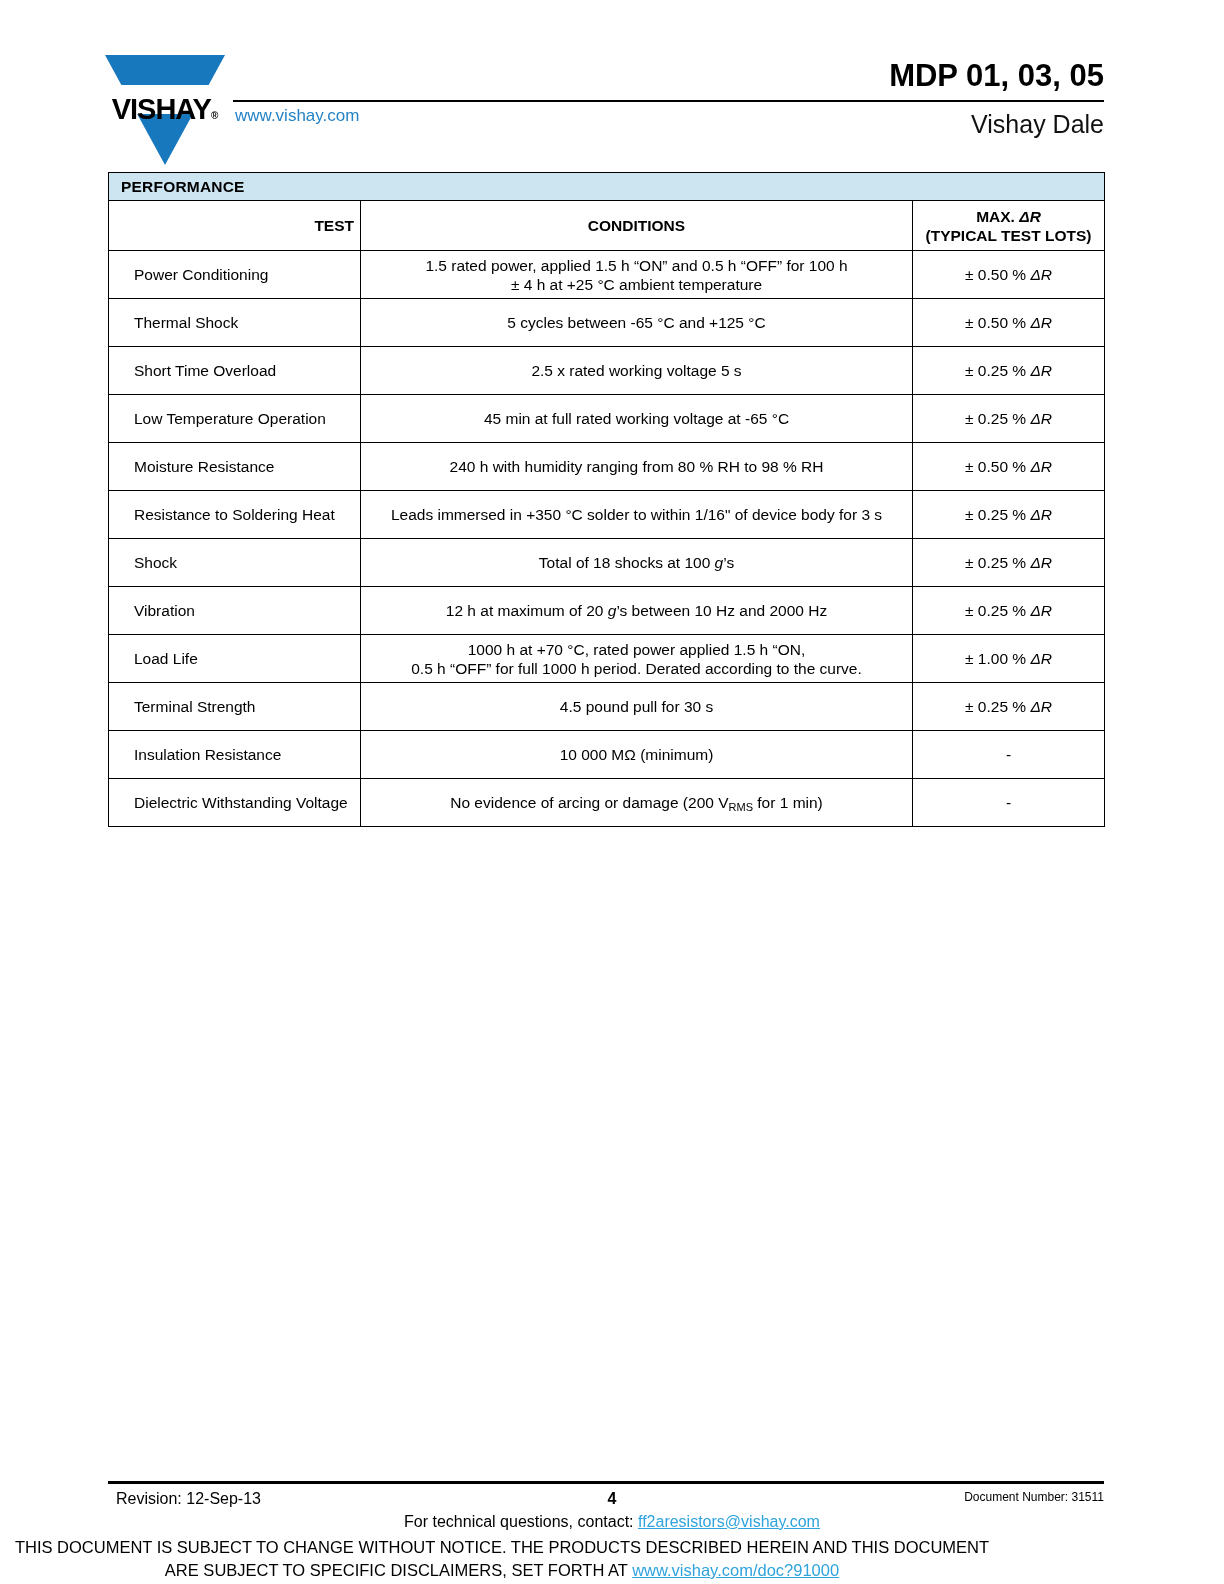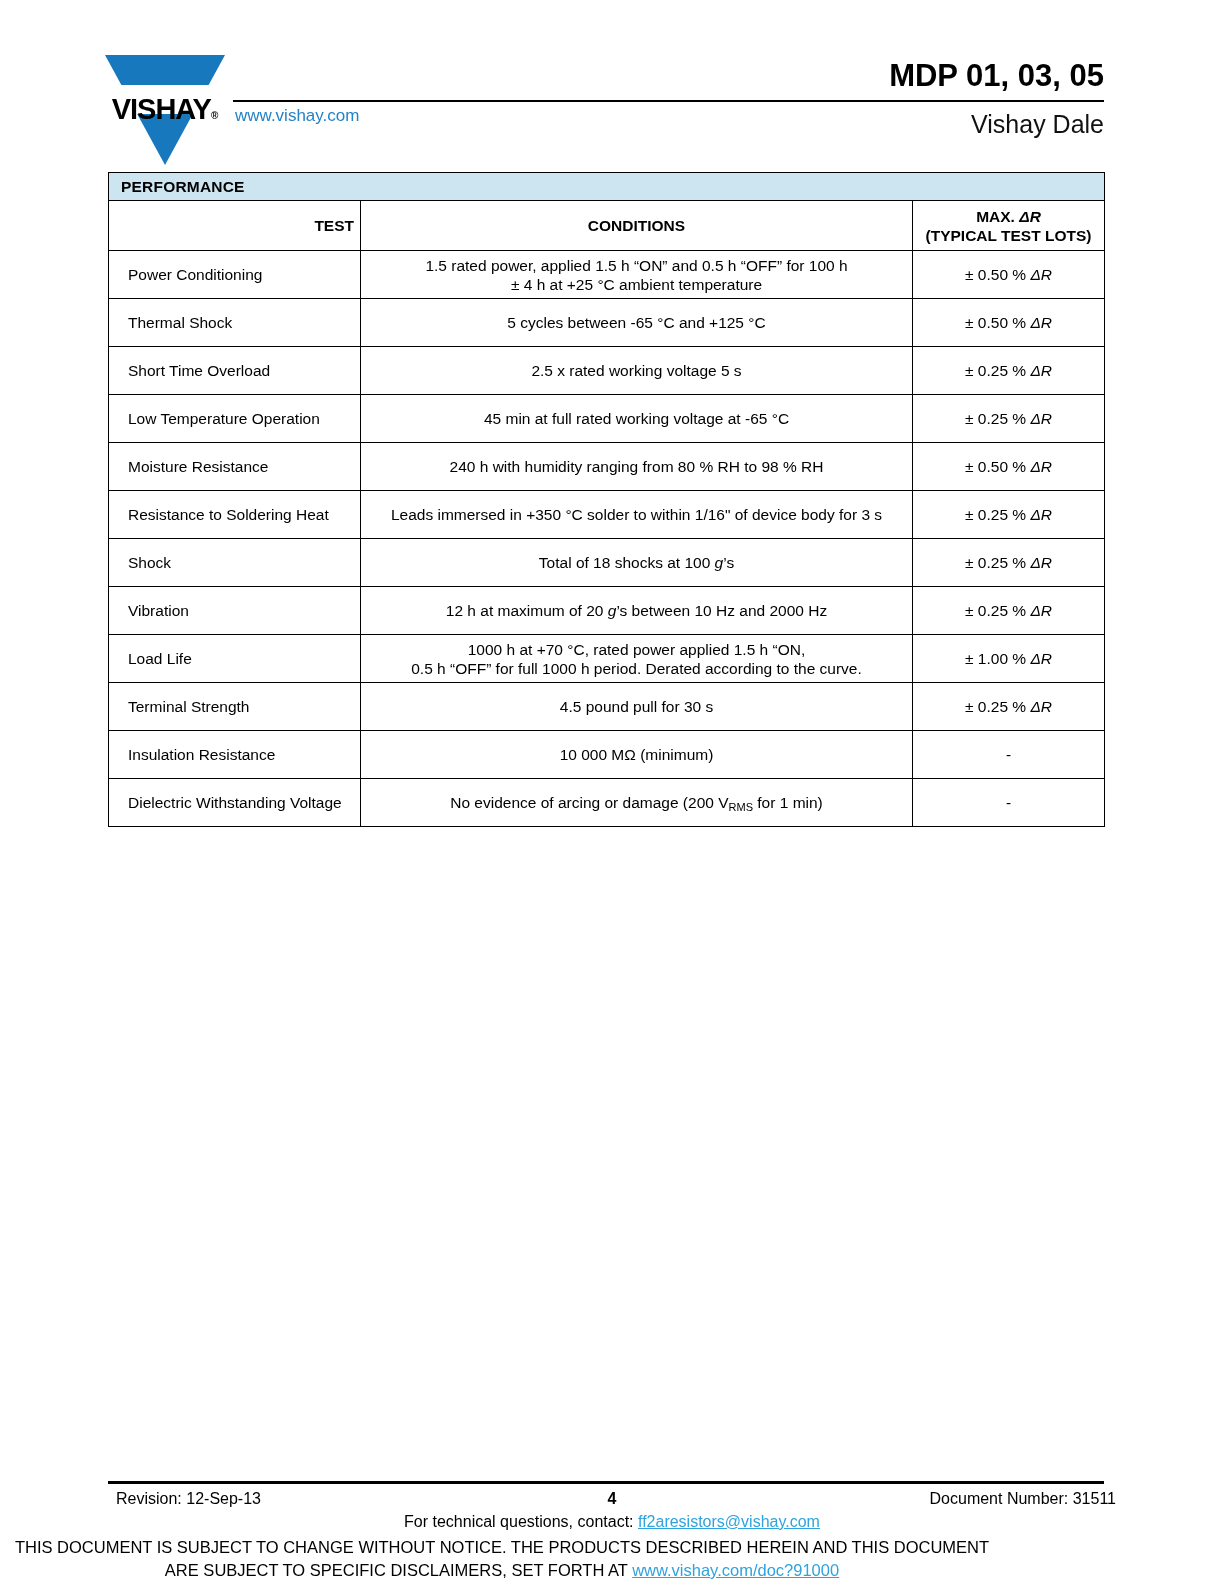--- a/index.html
+++ b/index.html
@@ -27,29 +27,29 @@
 
   
   .perf { position:absolute; left:108px; top:172px; width:996px; }
   .perf table { width:100%; border-collapse:collapse; table-layout:fixed; }
   .perf th, .perf td { border:1px solid #000; font-size:15.5px; line-height:19px; vertical-align:middle; }
   .banner-cell { background:#cde4f1; height:28px; text-align:left; padding-left:12px;
     font-size:18px; font-weight:bold; letter-spacing:0.2px; }
   .cols th { height:50px; font-weight:bold; text-align:center; padding:2px 6px; }
   th.c-test { text-align:right; padding-left:13px; }
   .perf tbody td { height:48px; padding:2px 8px; text-align:center; }
-  .perf tbody td.t-test { text-align:left; padding-left:19px; }
+  .perf tbody td.t-test { text-align:left; padding-left:25px; }
   .perf i { font-style:italic; }
   .perf sub { font-size:11px; vertical-align:-3px; line-height:0; }
 
   
   .footer-rule { position:absolute; left:108px; top:1481px; width:996px; height:3px; background:#000; }
   .f-rev { position:absolute; left:116px; top:1490px; font-size:16px; }
   .f-page { position:absolute; left:0; top:1490px; width:1224px; text-align:center; font-size:16px; font-weight:bold; }
-  .f-doc { position:absolute; right:108px; top:1490px; font-size:16px; }
+  .f-doc { position:absolute; right:120px; top:1490px; font-size:12px; }
   .f-contact { position:absolute; left:0; top:1513px; width:1224px; text-align:center; font-size:16px; }
   .f-disclaimer { position:absolute; left:0; top:1536px; width:1004px; text-align:center; font-size:16.5px; line-height:23px; }
   a.blue-link { color:#2ea3dd; text-decoration:underline; }
 </style>
 </head>
 <body>
 
 <div class="page">
 
   <div class="logo">

